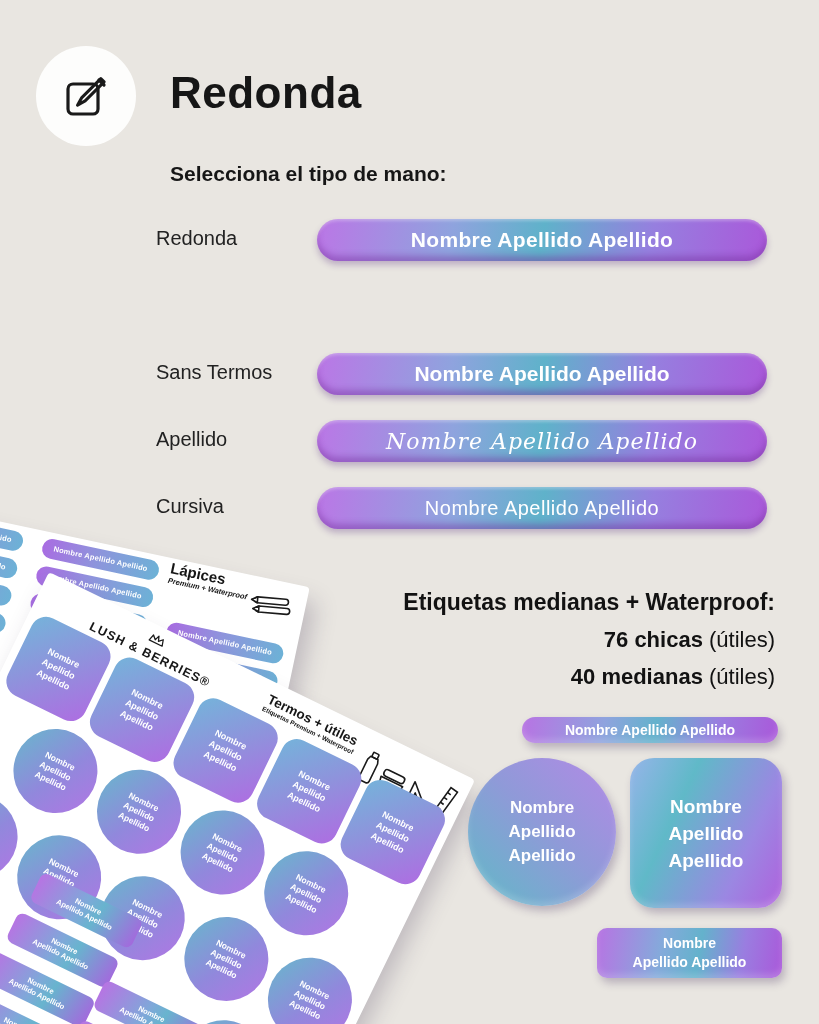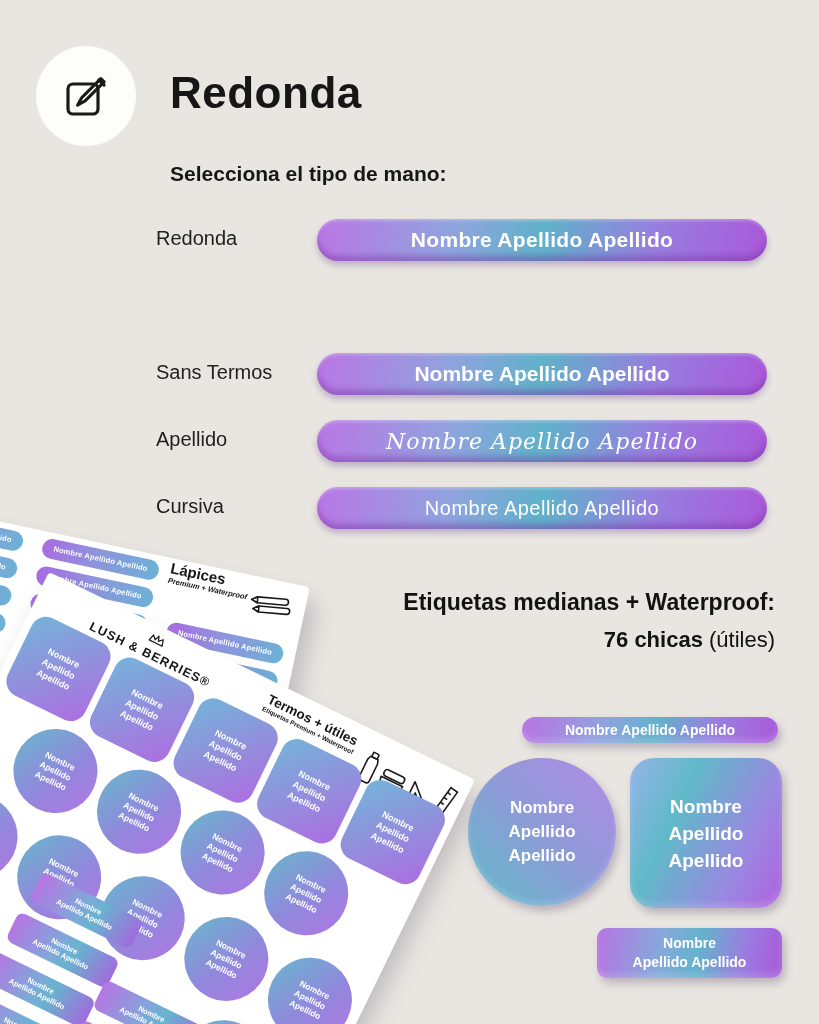--- a/index.html
+++ b/index.html
@@ -117,20 +117,21 @@
   <div class="font-row" style="top:487px">
     <span class="font-label">Cursiva</span>
     <div class="pill style-escolar">
       <span>Nombre Apellido Apellido</span>
     </div>
   </div>
 
   <div class="product-info">
     <div class="pi-l1"><span>Etiquetas medianas + </span><span class="it">Waterproof:</span></div>
     <div class="pi-l2"><span>76 chicas</span><span class="pi-rest"> (útiles)</span></div>
+    <div class="pi-l3"><span>40 medianas</span><span class="pi-rest"> (útiles)</span></div>
   </div>
 
   <div class="sample sample-pill">Nombre Apellido Apellido</div>
   <div class="sample sample-circle">Nombre
 Apellido
 Apellido</div>
   <div class="sample sample-square">Nombre
 Apellido
 Apellido</div>
   <div class="sample sample-rect">Nombre

